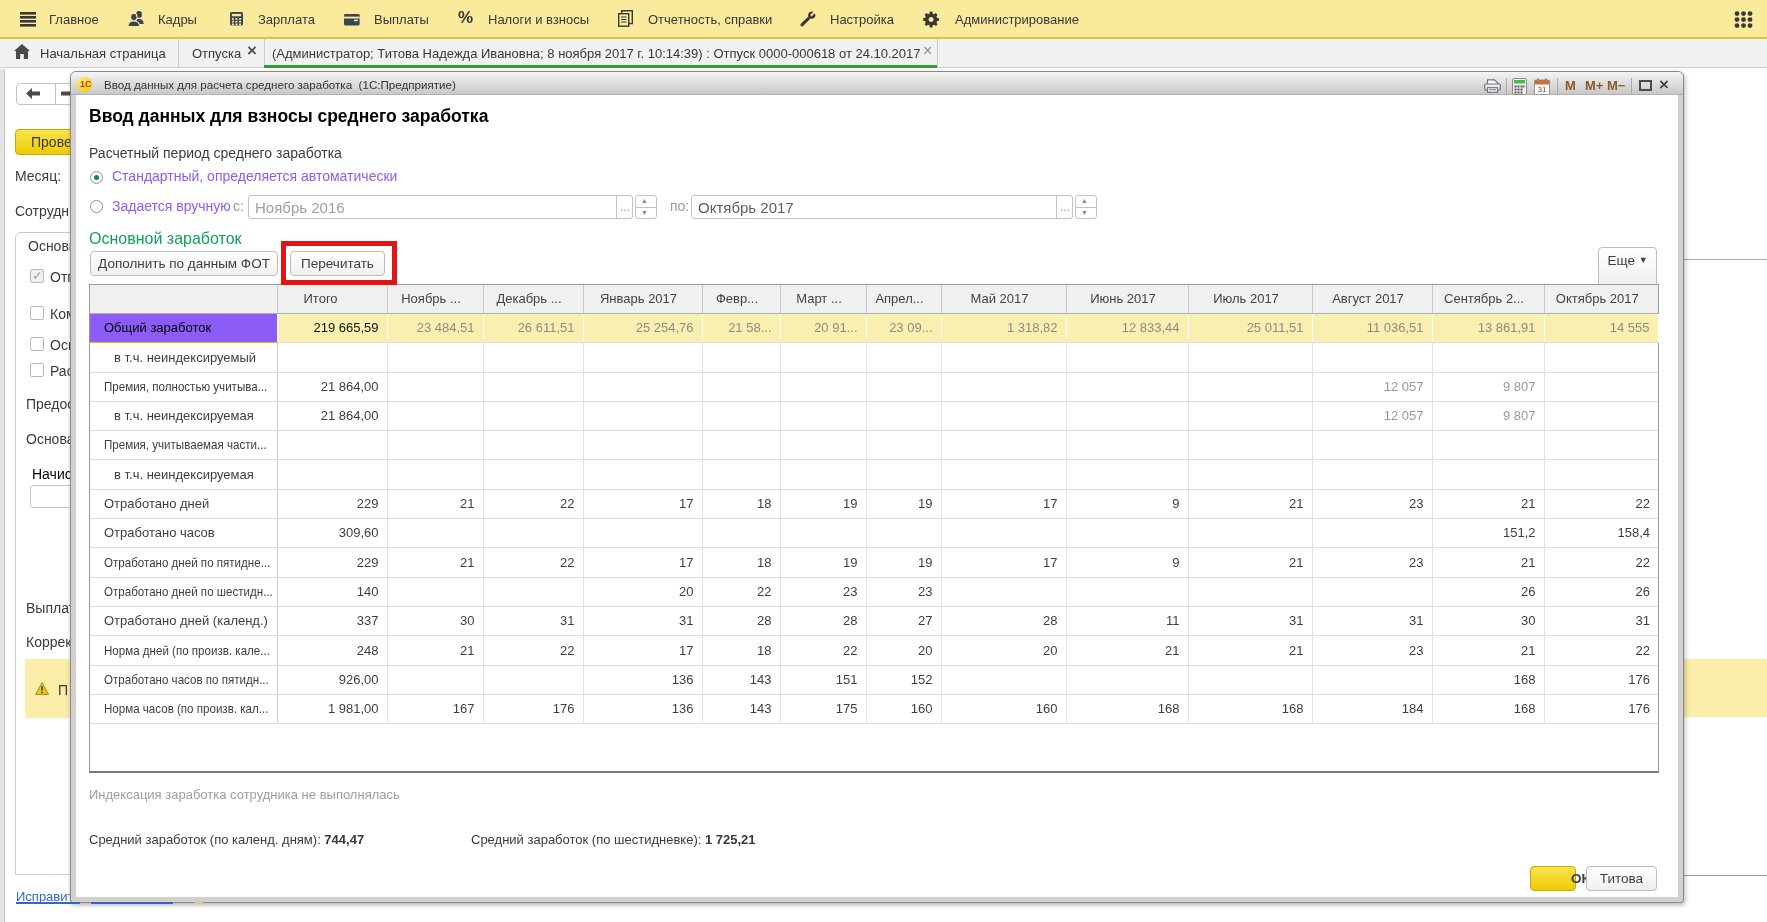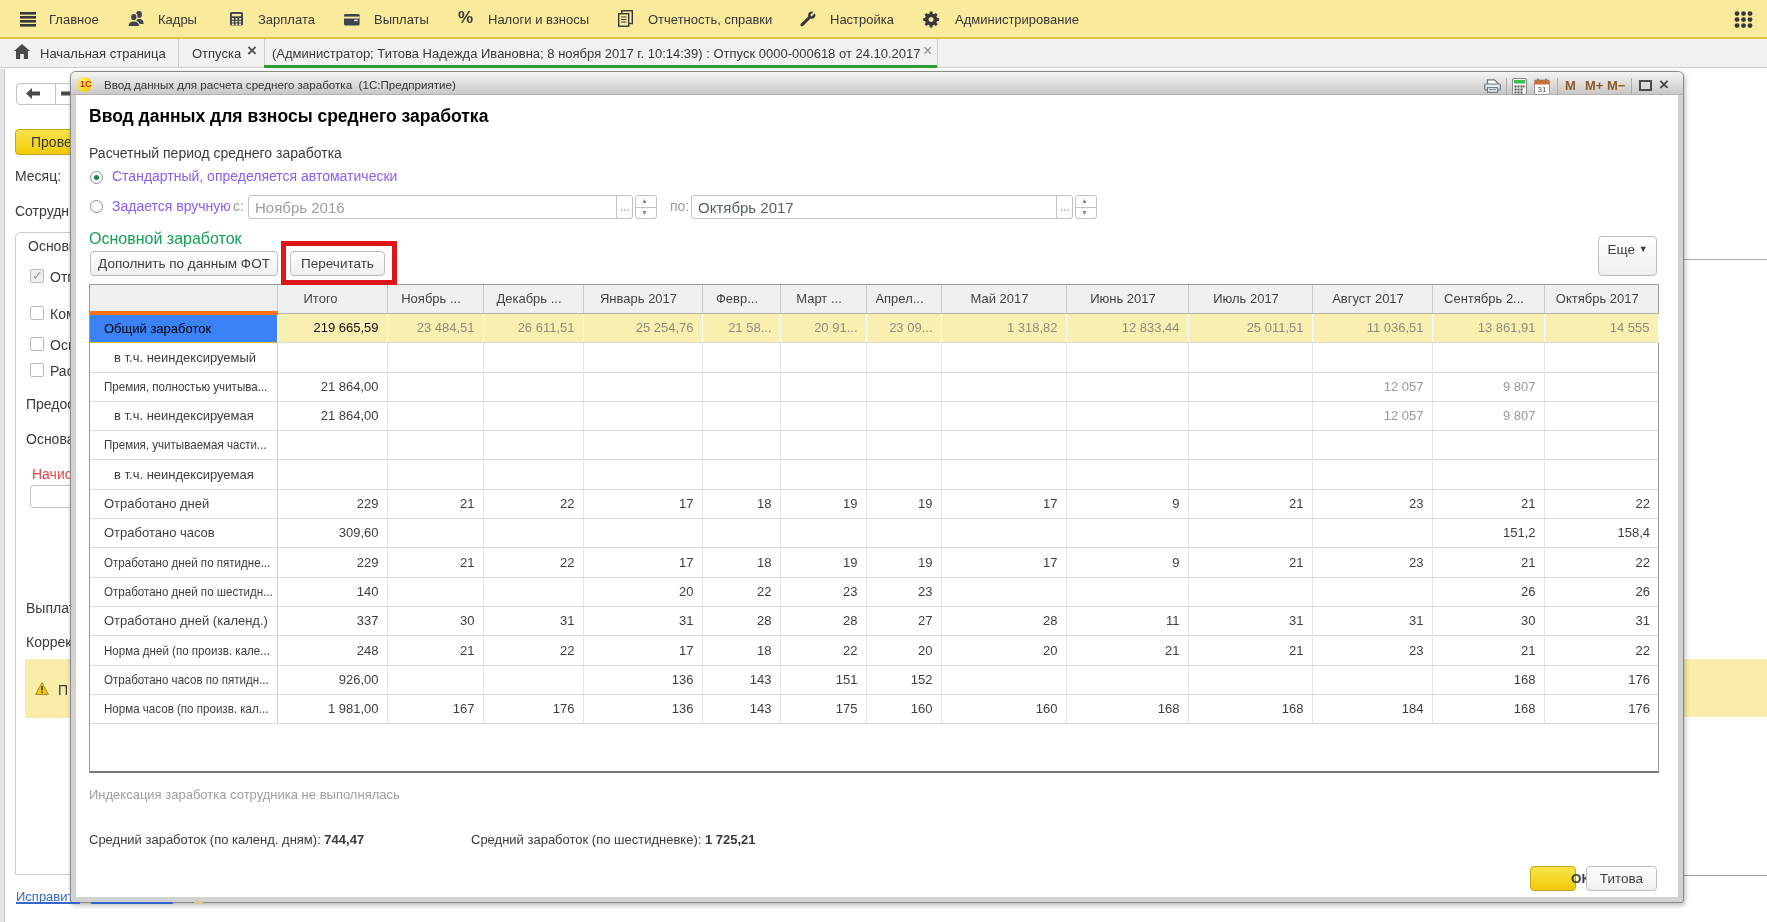--- a/index.html
+++ b/index.html
@@ -14,21 +14,21 @@
 
 #tabbar { position:absolute; left:0; top:39px; width:1767px; height:29px; background:#F1F1F1; border-bottom:1px solid #CDCDCD; z-index:2; }
 .tabsep { position:absolute; top:0; width:1px; height:28px; background:#CCCCCC; }
 .tabtxt { position:absolute; top:7px; font-size:13px; color:#383838; white-space:nowrap; }
 #greenline { position:absolute; left:264px; top:26px; width:673px; height:3px; background:#2F9B35; }
 
 
 .bgel { z-index:1; }
 #leftstrip { position:absolute; left:0; top:69px; width:5px; height:853px; background:#E4E4E4; border-right:1px solid #C6C6C6; z-index:1; }
 .lbl { position:absolute; font-size:14px; color:#3A3A3A; white-space:nowrap; z-index:1; }
-.greenlbl { color:#ef4444; }
+.greenlbl { color:#000000; }
 .cb { position:absolute; width:14px; height:14px; border:1px solid #B9B9B9; border-radius:2px; background:#fff; z-index:1; }
 .cb.checked { background:#EFEFEF; }
 .cb.checked::after { content:"\2713"; position:absolute; left:1px; top:-2px; font-size:13px; color:#9C9C9C; }
 
 
 #dlgframe { position:absolute; left:70px; top:71px; width:1614px; height:832px; background:#D2D1CF; border:1px solid #8A8A8A; border-radius:6px 6px 3px 3px; box-shadow:1px 2px 5px rgba(0,0,0,0.30); z-index:3; }
 #dlgtitle { position:absolute; left:71px; top:72px; width:1612px; height:23px; background:linear-gradient(#F5F4F3, #DDDCDA 55%, #C9C8C6); border-radius:5px 5px 0 0; border-bottom:1px solid #B4B3B1; z-index:4; }
 #dlgcontent { position:absolute; left:76px; top:95px; width:1602px; height:802px; background:#ffffff; z-index:4; }
 .dc { z-index:5; }
 
@@ -44,21 +44,21 @@
 th { height:28px; background:#F0F0F0; border-right:1px solid #C9C9C9; border-bottom:1px solid #B0B0B0; font-weight:normal; font-size:13px; color:#444; text-align:center; padding-right:8px; }
 th.itg { text-align:left; padding-left:26px; }
 th:last-child { border-right:none; }
 td { height:29px; border-right:1px solid #E4E4E4; border-bottom:1px solid #DCDCDC; font-size:13px; color:#3E3E3E; text-align:right; padding-right:8px; }
 tr.h30 td { height:30px; }
 td:last-child { border-right:none; }
 td.lab { text-align:left; padding-left:14px; border-right:1px solid #D0D0D0; }
 td.ind { padding-left:24px; }
 .sqz { display:inline-block; transform:scaleX(0.89); transform-origin:0 center; white-space:nowrap; }
 tr.yr td { background:#F9EFB0; color:#8E8E7E; border-right:1px solid #fff; }
-tr.yr td.lab { background:#3b82f6; color:#000; border-top:4px solid #f97316; border-bottom:1px solid #E8BE00; }
+tr.yr td.lab { background:#8b5cf6; color:#000; border-top:1px solid #f97316; border-bottom:1px solid #E8BE00; }
 tr.yr td.tot { color:#111; }
 td.gray { color:#999; }
 
 #redrect { position:absolute; left:281px; top:241px; width:116px; height:44px; border:5px solid #E01515; z-index:7; }
 </style></head>
 <body>
 <div id="page">
 
   <div id="menubar">
     <svg class="micon" style="left:20px;top:12px" width="16" height="15">
@@ -270,21 +270,21 @@
   <div class="dc" style="position:absolute;left:1056px;top:195px;width:1px;height:24px;background:#C2C2C2;z-index:6"></div>
   <div class="dc" style="position:absolute;left:1060px;top:200px;font-size:12px;color:#9E9E9E;z-index:6">...</div>
   <div class="din" style="left:1075px;top:195px;width:22px;height:24px"></div>
   <div class="dc" style="position:absolute;left:1075px;top:206.5px;width:22px;height:1px;background:#C2C2C2;z-index:6"></div>
   <div class="dc" style="position:absolute;left:1081px;top:197px;font-size:7px;color:#888;z-index:6">▲</div>
   <div class="dc" style="position:absolute;left:1081px;top:209px;font-size:7px;color:#888;z-index:6">▼</div>
 
   <div class="dc" style="position:absolute;left:89px;top:230px;font-size:16px;color:#12A156;z-index:5">Основной заработок</div>
   <div class="btn" style="left:90px;top:251px;width:188px;height:25px;line-height:23px">Дополнить по данным ФОТ</div>
   <div class="btn" style="left:290px;top:251px;width:95px;height:25px;line-height:23px">Перечитать</div>
-  <div class="btn" style="left:1598px;top:236px;width:59px;height:40px;line-height:24px">Еще <span style="font-size:9px;vertical-align:1.5px">▼</span></div>
+  <div class="btn" style="left:1598px;top:247px;width:59px;height:40px;line-height:24px">Еще <span style="font-size:9px;vertical-align:1.5px">▼</span></div>
   <div id="redrect"></div>
 
   <div id="tablewrap">
   <table>
   <colgroup>
           <col style="width:187px">
           <col style="width:110px">
           <col style="width:96px">
           <col style="width:100px">
           <col style="width:119px">

